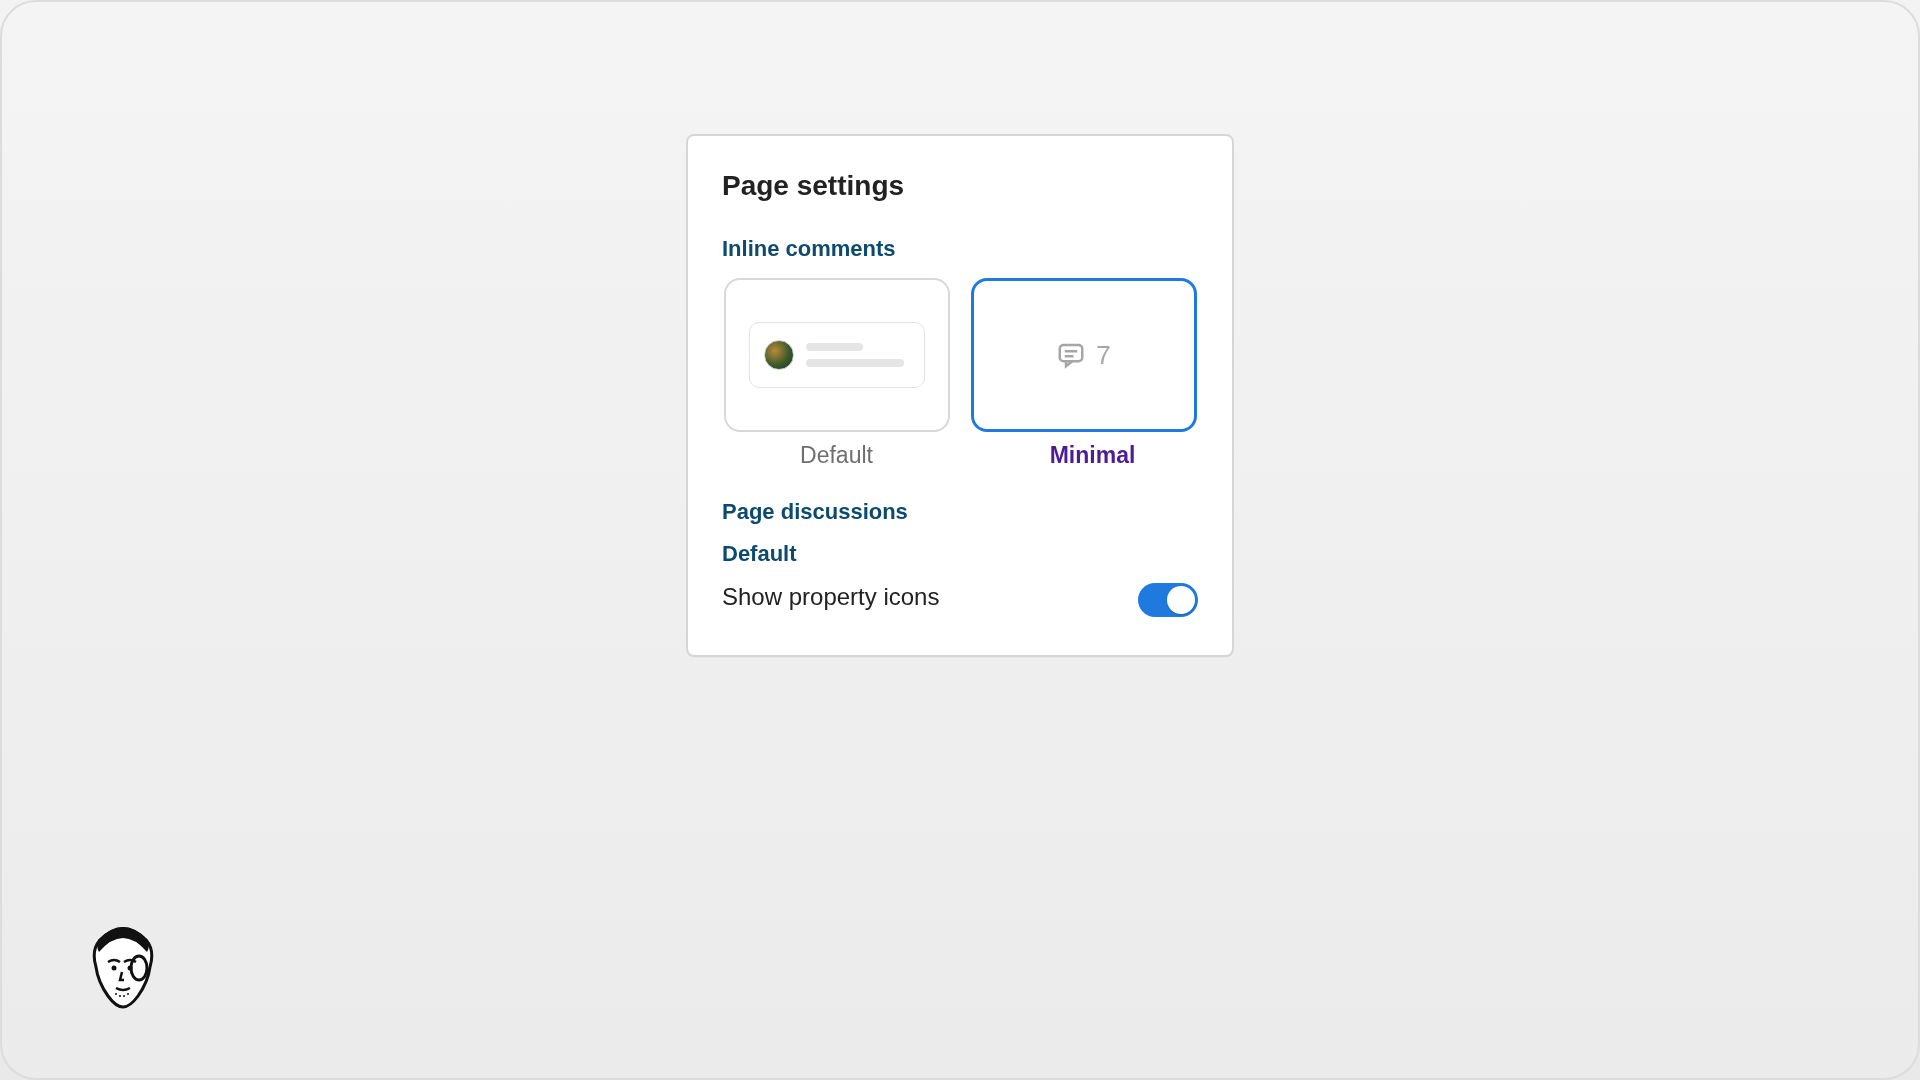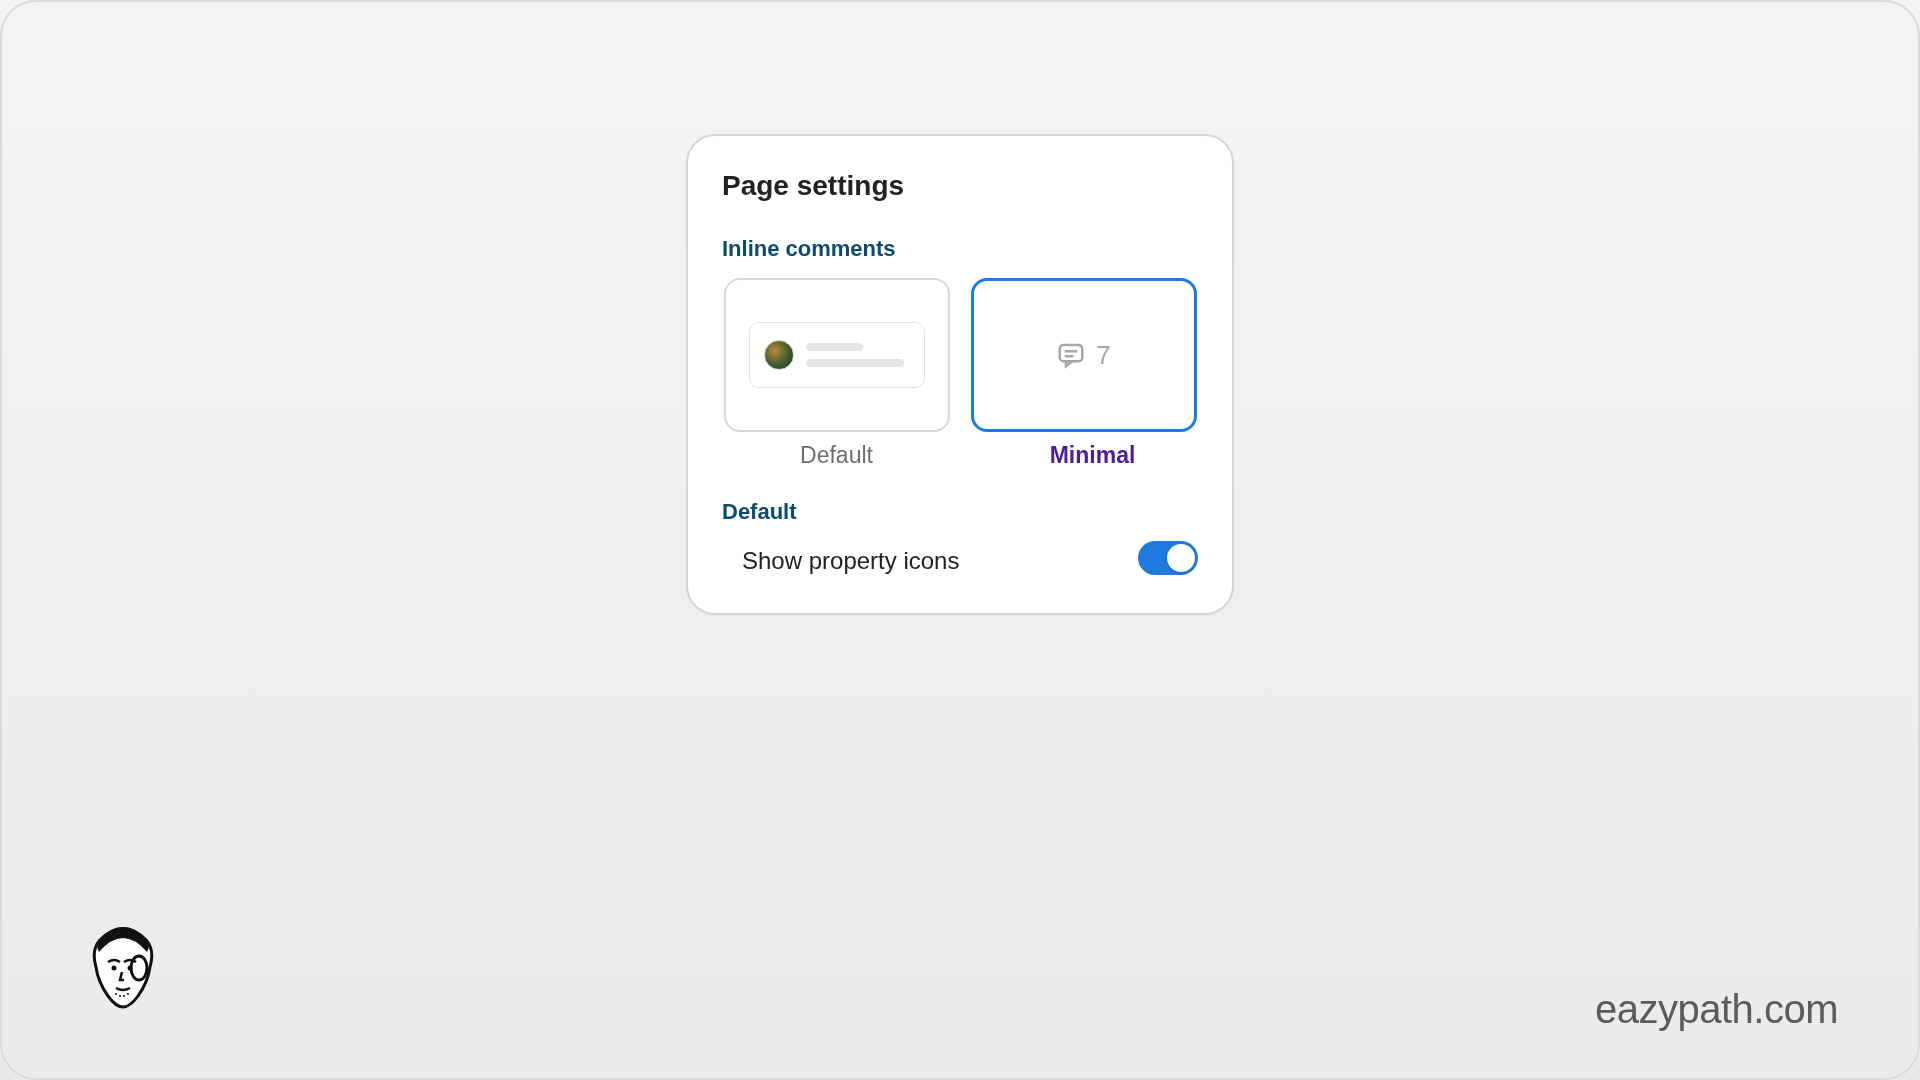--- a/index.html
+++ b/index.html
@@ -20,21 +20,21 @@
       border: 2px solid #dcdcdc;
     }
     .settings-card {
       position: absolute;
       left: 50%;
       top: 132px;
       transform: translateX(-50%);
       width: 548px;
       background: #fff;
       border: 2px solid #d6d6d6;
-      border-radius: 29px;
+      border-radius: 8px;
       padding: 34px 34px 38px 34px;
       box-shadow: 0 1px 0 rgba(0,0,0,0.02);
     }
     .card-title {
       font-size: 28px;
       font-weight: 700;
       color: #222;
       margin-bottom: 34px;
     }
     .section-label {
@@ -130,24 +130,23 @@
       display: flex;
       flex-direction: column;
       gap: 10px;
     }
     .preview-off-wrap .hdr { height: 9px; background: #e5e5e5; border-radius: 4px; width: 40%; }
     .preview-off-wrap .body-block { height: 70px; }
     
     .options-section { margin-top: 10px; }
     .option-toggle-row {
       display: flex;
-      align-items: flex-end;
+      align-items: flex-start;
       justify-content: space-between;
       margin-top: 14px;
-      margin-left: 20px;
     }
     .option-toggle-label {
       font-size: 24px;
       color: #222;
       font-weight: 500;
     }
     .toggle {
       width: 60px; height: 34px;
       background: #1f7ae0;
       border-radius: 20px;
@@ -212,20 +211,21 @@
               <line x1="7" y1="9" x2="17" y2="9"></line>
               <line x1="7" y1="13" x2="14" y2="13"></line>
             </svg>
             <span class="minimal-count">7</span>
           </div>
         </div>
         <div class="option-caption selected">Minimal</div>
       </div>
     </div>
 
+    <div class="section-label">Page discussions</div>
 
     <div class="options-section">
       <div class="section-label">Default</div>
       <div class="option-toggle-row">
         <div class="option-toggle-label">Show property icons</div>
         <div class="toggle">
           <div class="knob"></div>
         </div>
       </div>
     </div>
@@ -240,15 +240,14 @@
     <path d="M28 40 Q34 36 40 40" stroke="#111" stroke-width="2.5" fill="none"></path>
     <path d="M44 40 Q50 36 56 40" stroke="#111" stroke-width="2.5" fill="none"></path>
     <path d="M42 50 L40 58 L44 58" stroke="#111" stroke-width="2.5" fill="none"></path>
     <path d="M36 66 Q43 70 50 66" stroke="#111" stroke-width="2.5" fill="none"></path>
     <circle cx="36" cy="72" r="1" fill="#111"></circle>
       <circle cx="40" cy="74" r="1" fill="#111"></circle>
       <circle cx="44" cy="74" r="1" fill="#111"></circle>
       <circle cx="48" cy="72" r="1" fill="#111"></circle>
   </svg>
 
-  <div class="watermark">eazypath.com</div>
 
 </div>
 
 </body></html>

